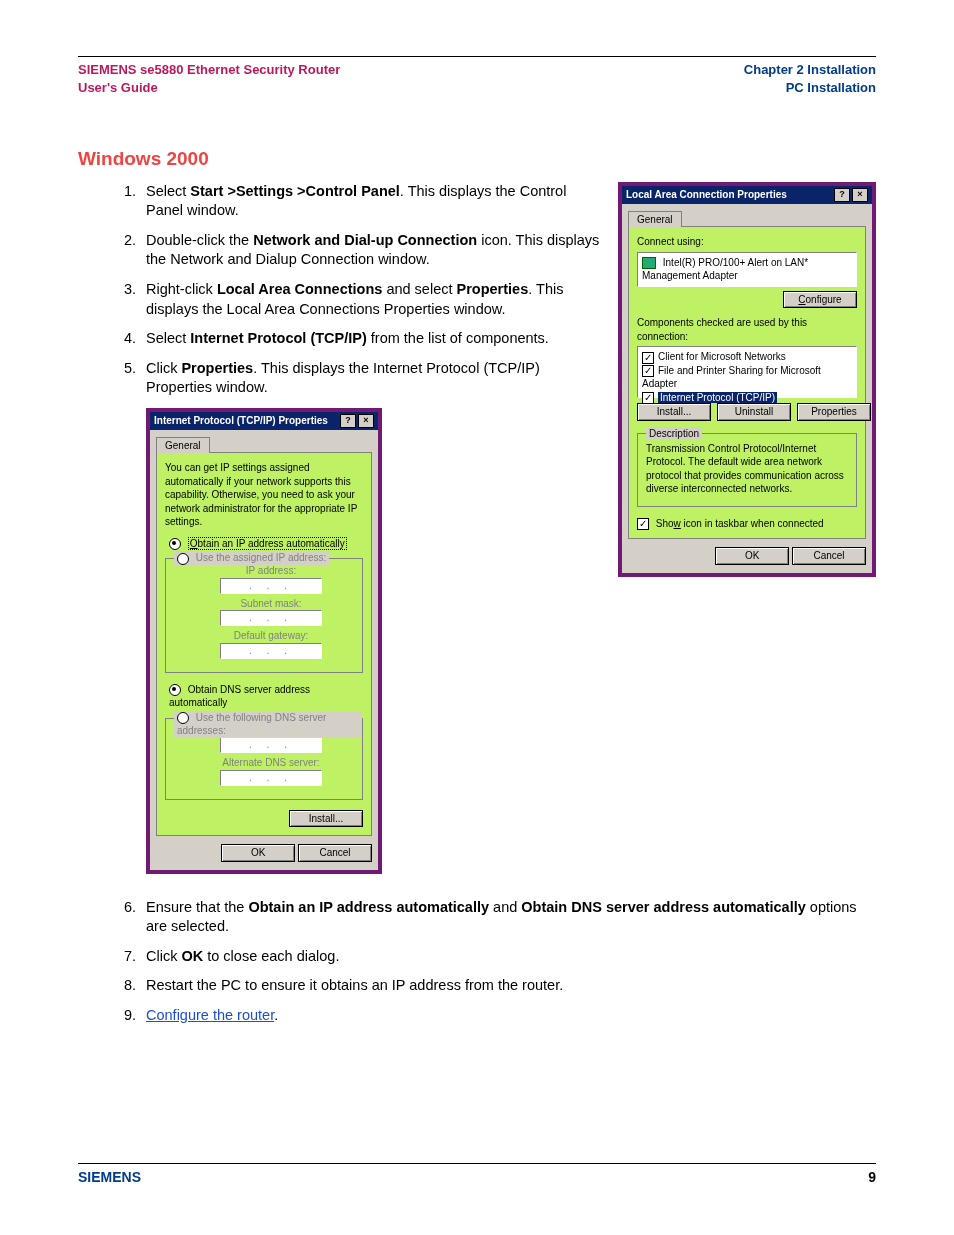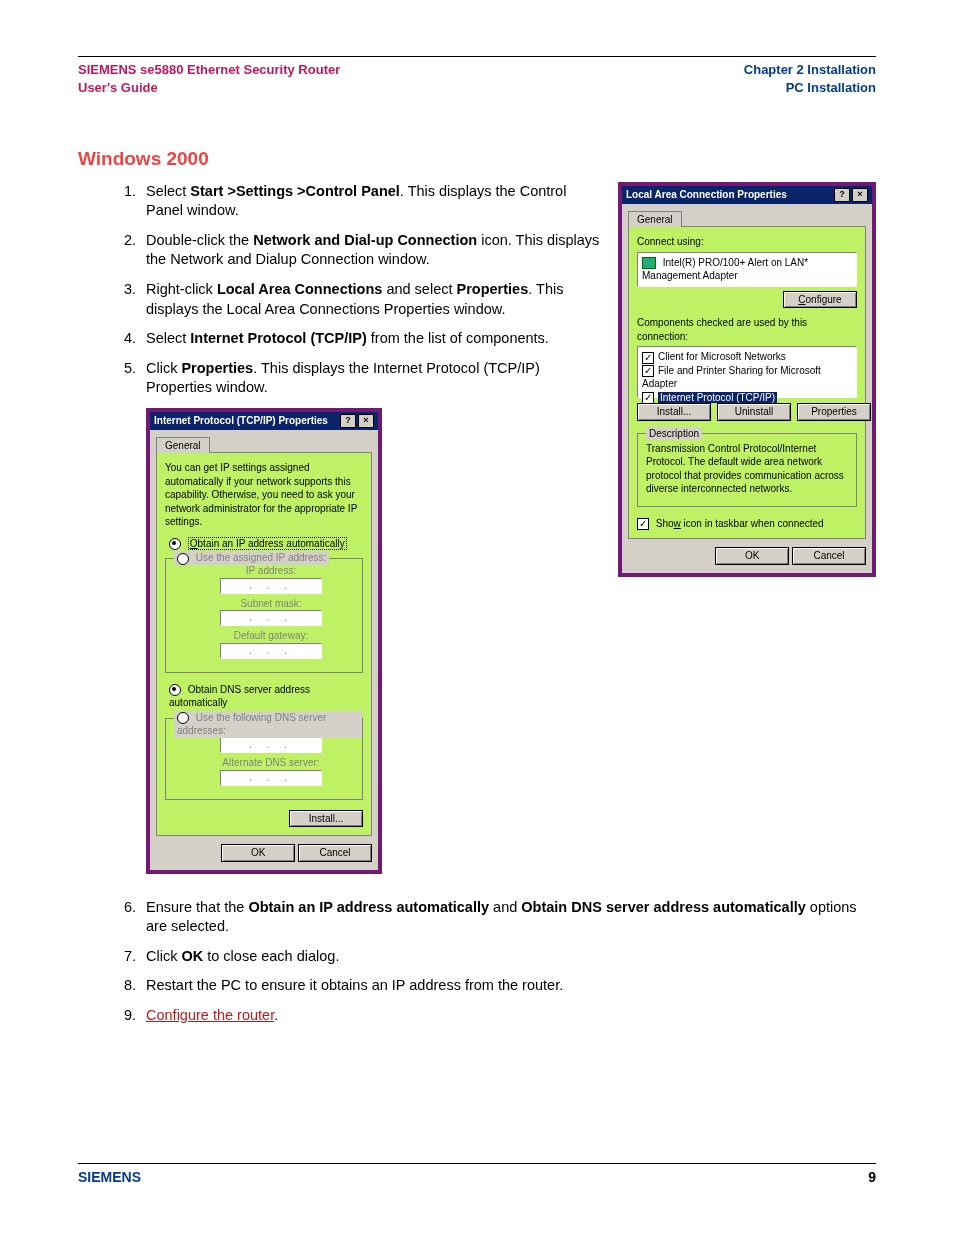--- a/index.html
+++ b/index.html
@@ -47,21 +47,21 @@
     margin-bottom: 10px;
   }
   .twocol {
     overflow: hidden;
   }
   .float-right-box {
     float: right;
     margin-left: 14px;
     margin-bottom: 10px;
   }
-  a.link { color: #b91c1c; text-decoration: underline; }
+  a.link { color: #1d4ed8; text-decoration: underline; }
   b { font-weight: bold; }
 
   
   .win {
     background: #d4d0c8;
     border: 4px solid #701a75;
     font-family: Tahoma, Arial, sans-serif;
     font-size: 10px;
     color: #000;
     box-sizing: border-box;

